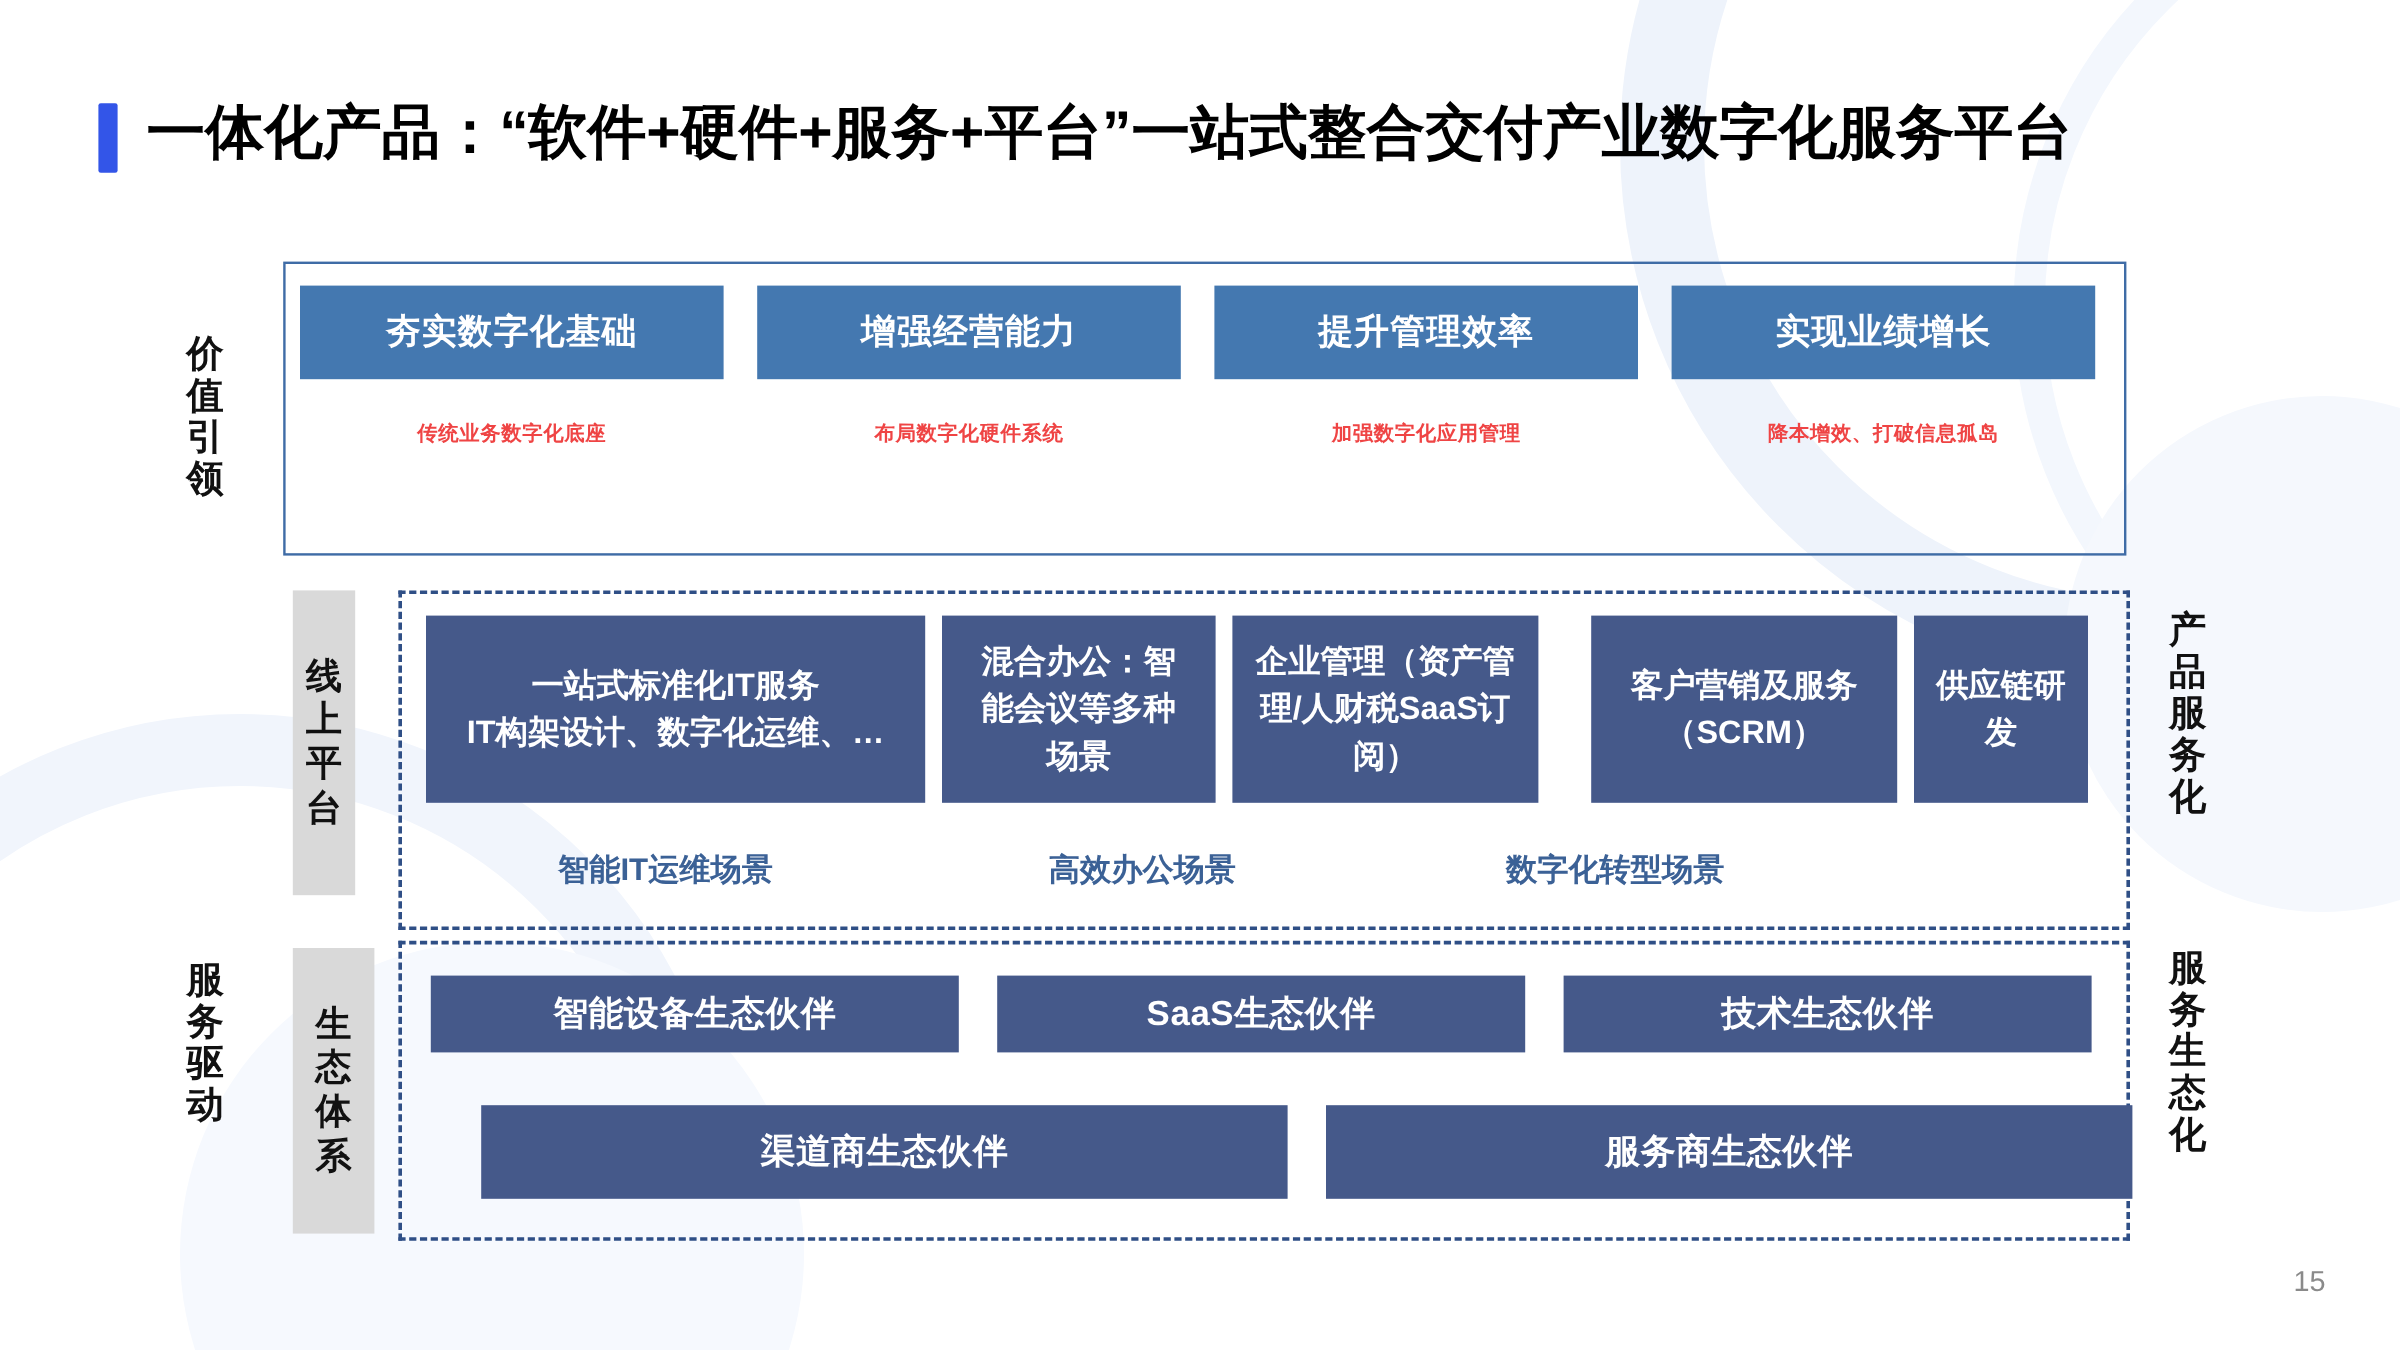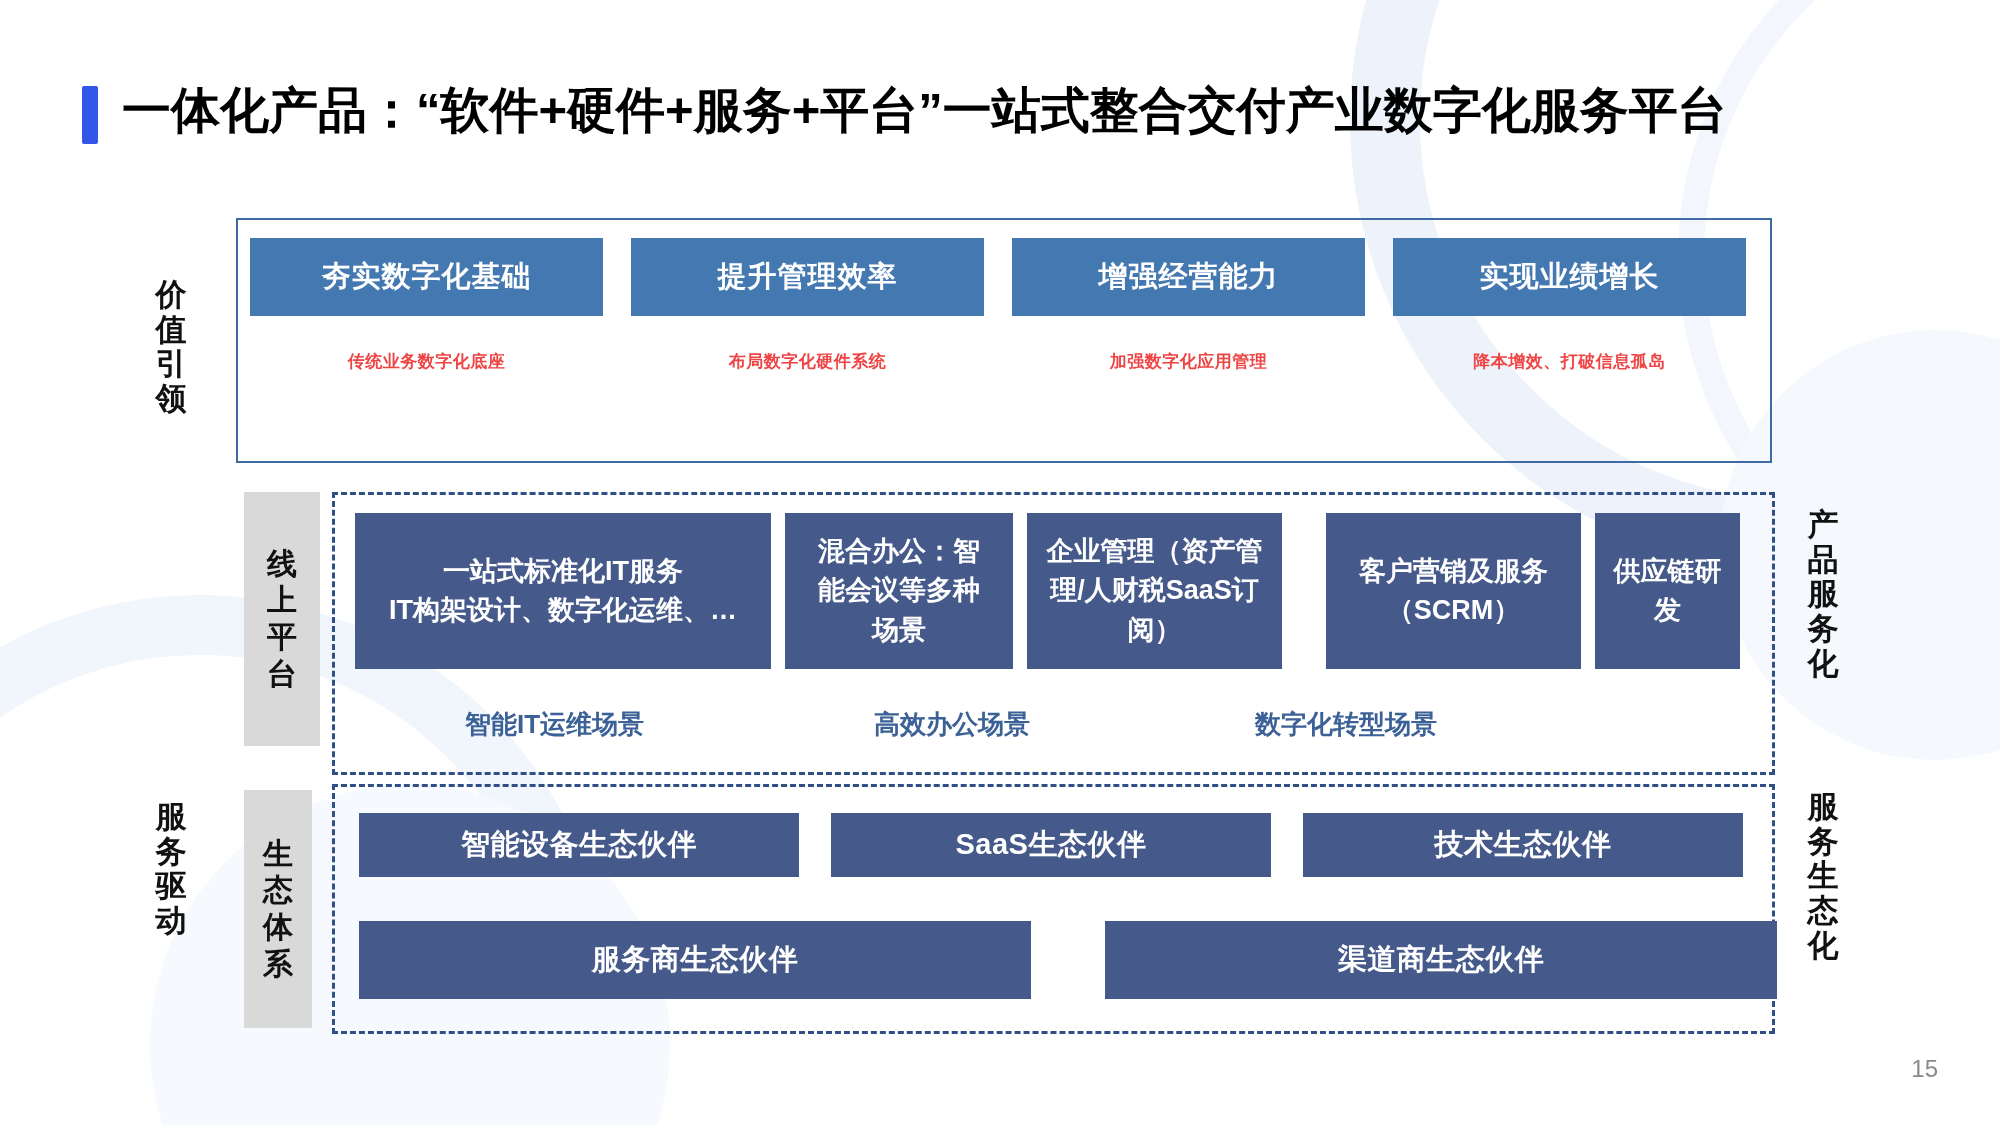--- a/index.html
+++ b/index.html
@@ -151,21 +151,21 @@
     font-size: 30px;
     font-weight: 700;
     color: #111111;
     width: 40px;
     text-align: center;
     line-height: 1.22;
     word-break: break-all;
   }
 
   
-  #platform-tab   { left: 244px; top: 492px; width: 76px; height: 254px; }
+  #platform-tab   { left: 244px; top: 492px; width: 52px; height: 254px; }
   #platform-panel { left: 332px; top: 492px; width: 1443px; height: 283px; }
 
   .platform-boxes {
     position: absolute;
     left: 20px;
     top: 18px;
     right: 20px;
     height: 156px;
     display: flex;
     gap: 14px;
@@ -267,22 +267,22 @@
   </div>
 
   <div class="side-label" id="label-value">价值引领</div>
   <div class="side-label" id="label-service">服务驱动</div>
   <div class="side-label" id="label-product">产品服务化</div>
   <div class="side-label" id="label-ecosystem">服务生态化</div>
 
   <div class="value-panel">
     <div class="value-grid">
       <div class="value-chip">夯实数字化基础</div>
+      <div class="value-chip">增强经营能力</div>
       <div class="value-chip">提升管理效率</div>
-      <div class="value-chip">增强经营能力</div>
       <div class="value-chip">实现业绩增长</div>
 
       <div class="value-caption">传统业务数字化底座</div>
       <div class="value-caption">布局数字化硬件系统</div>
       <div class="value-caption">加强数字化应用管理</div>
       <div class="value-caption">降本增效、打破信息孤岛</div>
     </div>
   </div>
 
   <div class="grey-tab" id="platform-tab">
@@ -331,20 +331,20 @@
     <span>生态体系</span>
   </div>
 
   <div class="dashed-panel" id="eco-panel">
     <div class="eco-row" id="eco-row-1">
       <div class="eco-box" id="eco-1">智能设备生态伙伴</div>
       <div class="eco-box" id="eco-2">SaaS生态伙伴</div>
       <div class="eco-box" id="eco-3">技术生态伙伴</div>
     </div>
     <div class="eco-row" id="eco-row-2">
+      <div class="eco-box" id="eco-5">渠道商生态伙伴</div>
       <div class="eco-box" id="eco-4">服务商生态伙伴</div>
-      <div class="eco-box" id="eco-5">渠道商生态伙伴</div>
     </div>
   </div>
 
   <div id="page-number">15</div>
 
 </div>
 
 </body></html>

